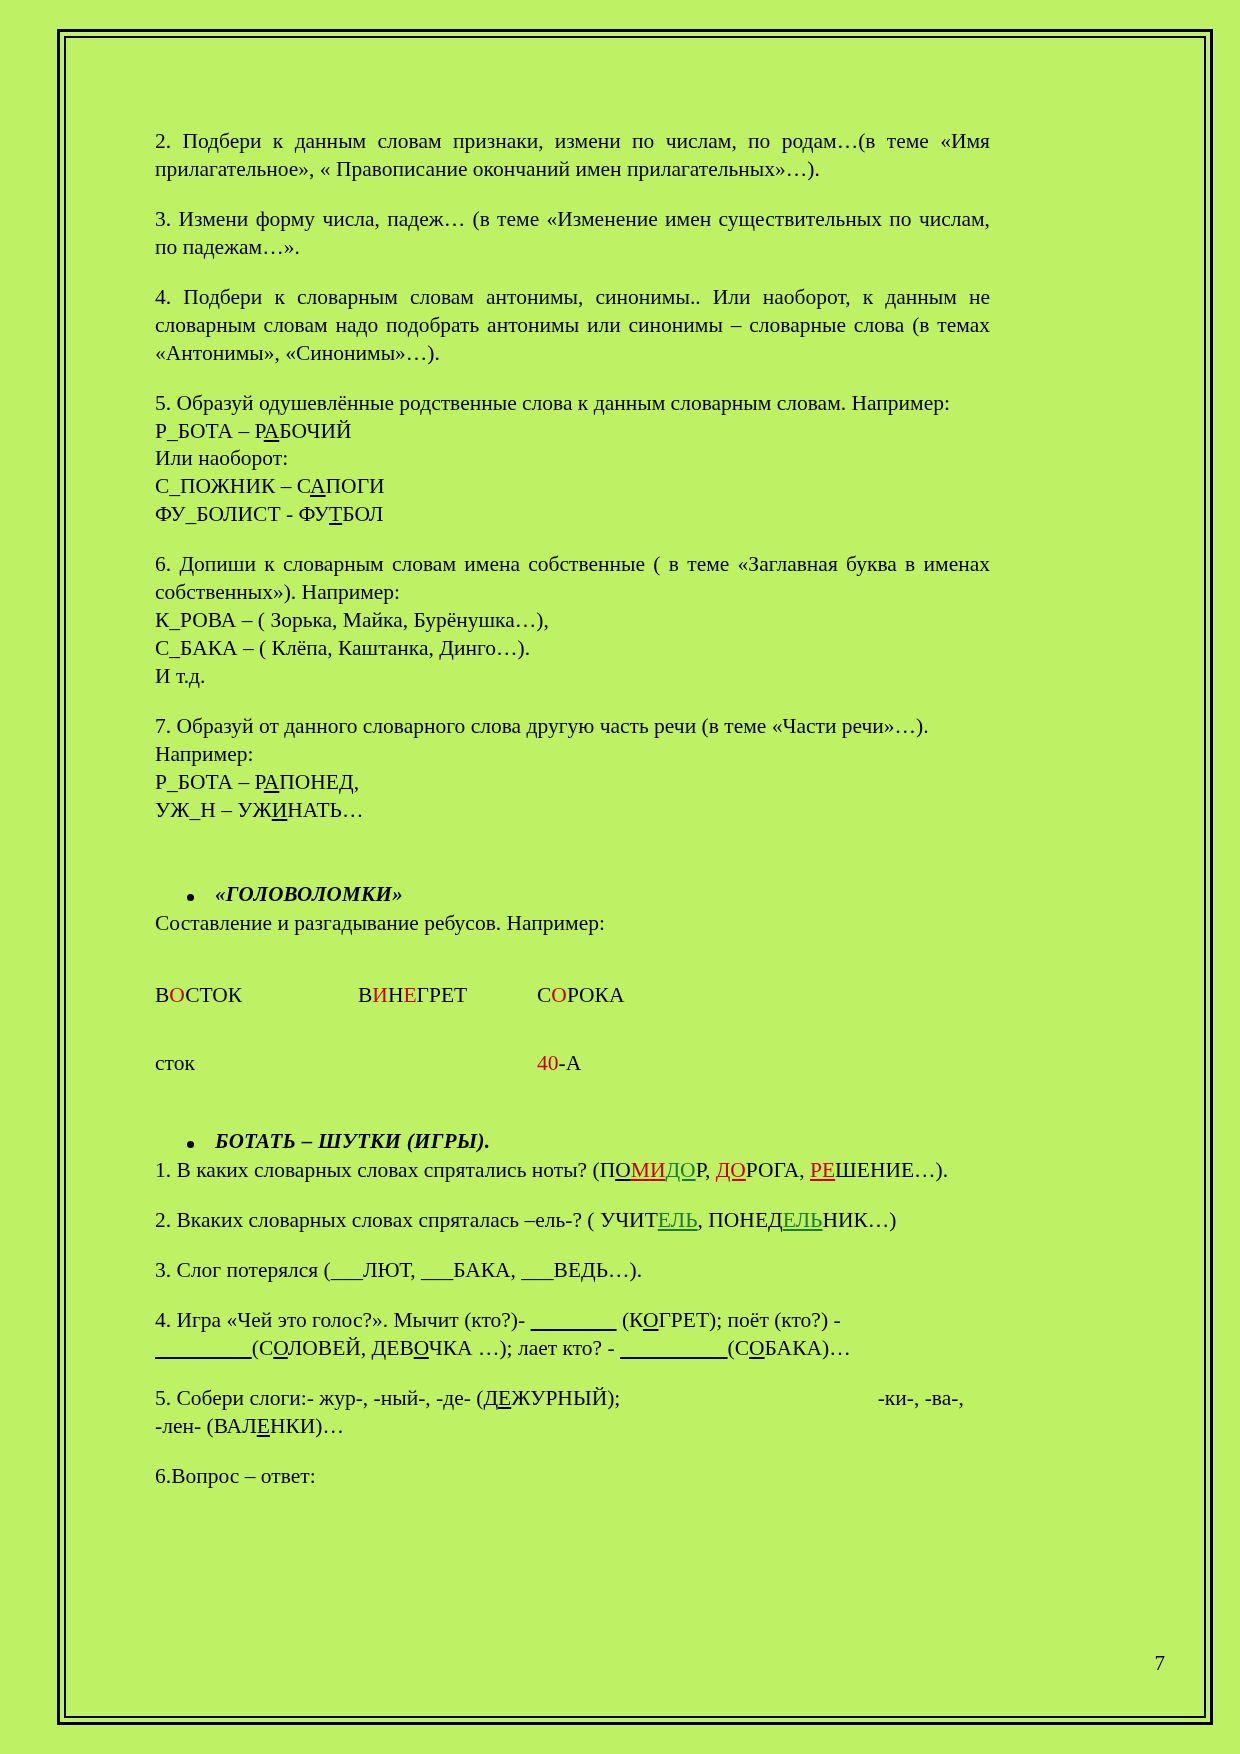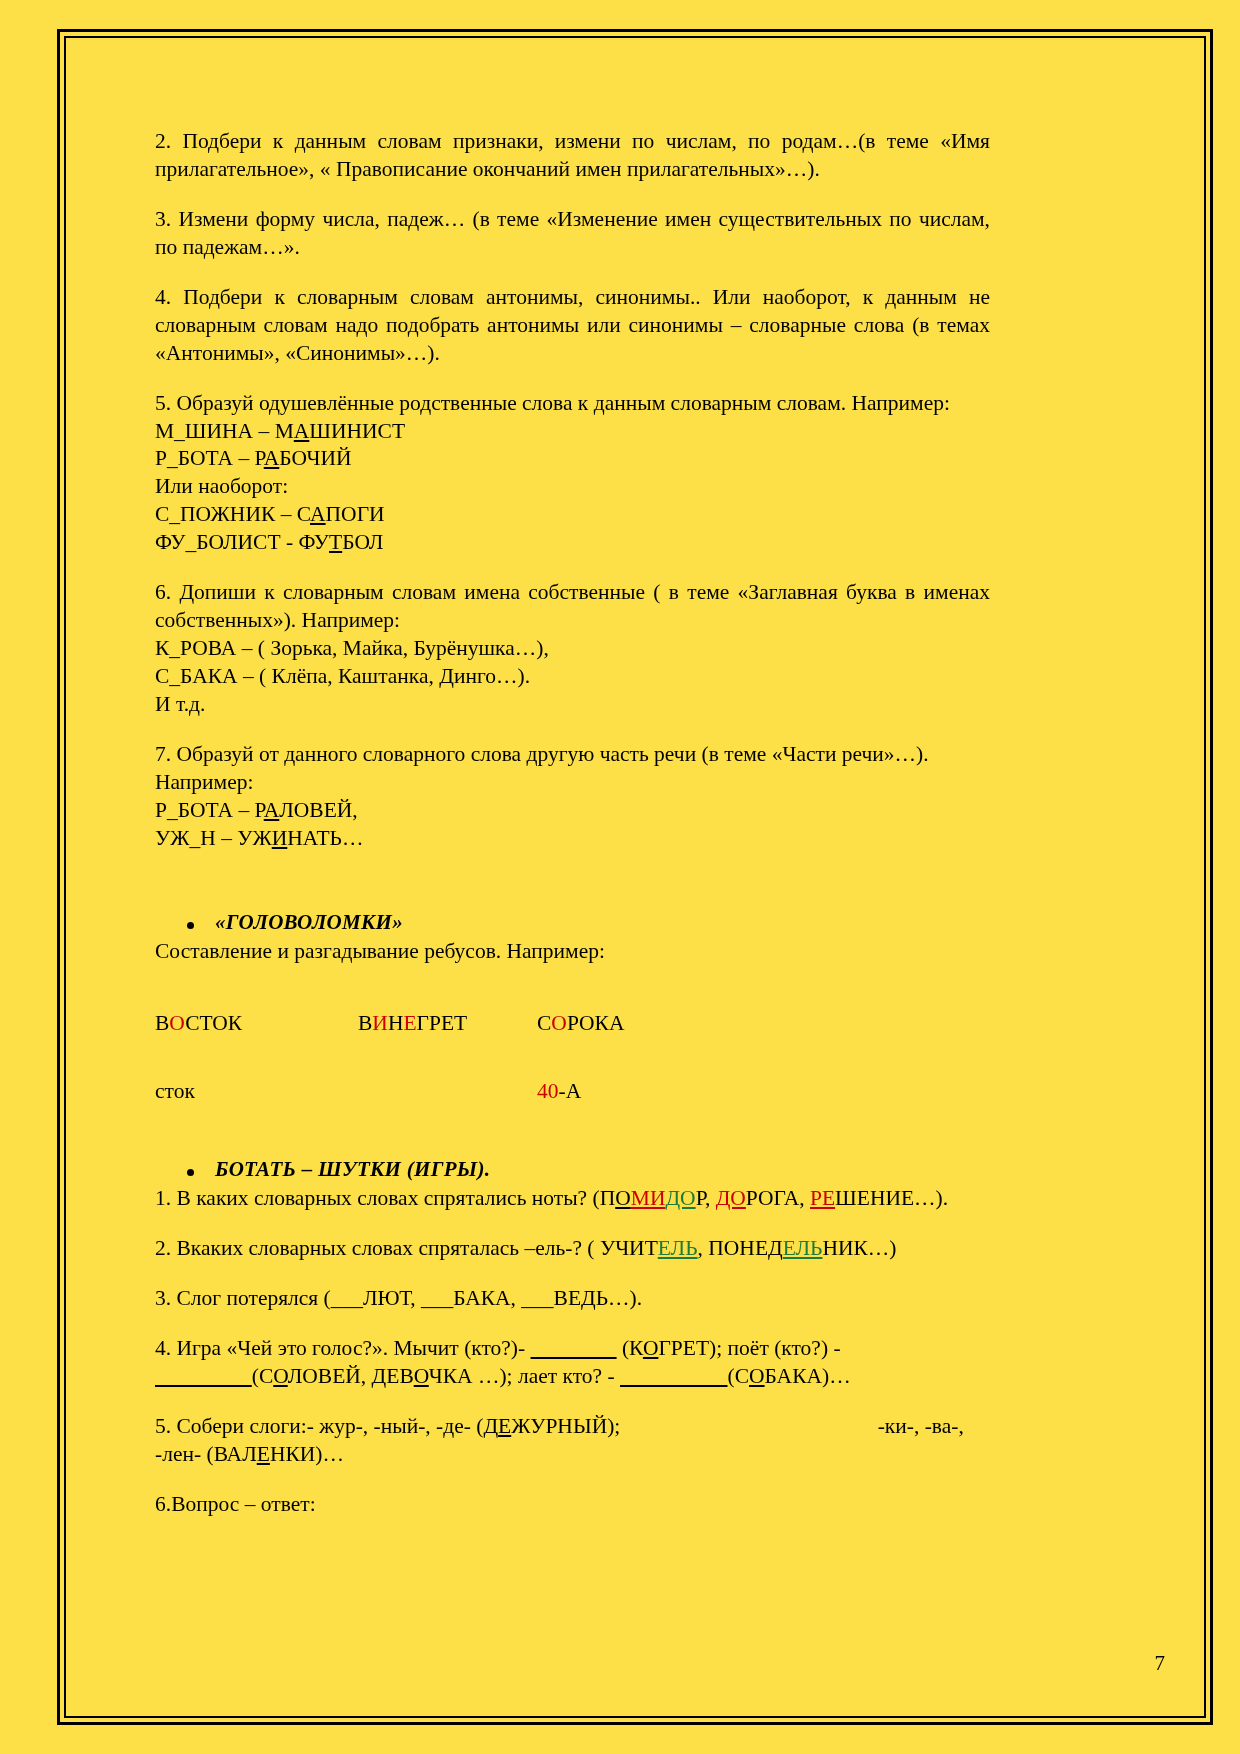--- a/index.html
+++ b/index.html
@@ -9,21 +9,21 @@
     background: #ffffff;
   }
   body {
     font-family: "Liberation Serif", "DejaVu Serif", serif;
     color: #000000;
   }
   .page {
     position: relative;
     width: 1240px;
     height: 1754px;
-    background: #fde047;
+    background: #bef264;
     box-sizing: border-box;
     overflow: hidden;
   }
   
   .page-border-outer {
     position: absolute;
     left: 57px;
     top: 29px;
     right: 27px;
     bottom: 29px;
@@ -131,38 +131,37 @@
   <div class="content">
 
     <p class="para">2. Подбери к данным словам признаки, измени по числам, по родам…(в теме «Имя прилагательное», « Правописание окончаний имен прилагательных»…).</p>
 
     <p class="para">3. Измени форму числа, падеж… (в теме «Изменение имен существительных по числам, по падежам…».</p>
 
     <p class="para">4. Подбери к словарным словам антонимы, синонимы.. Или наоборот, к данным не словарным словам надо подобрать антонимы или синонимы – словарные слова (в темах «Антонимы», «Синонимы»…).</p>
 
     <div class="block">
       <span class="line">5. Образуй одушевлённые родственные слова к данным словарным словам. Например:</span>
-      <span class="line"><span>М_ШИНА – М</span><span class="u">А</span><span>ШИНИСТ</span></span>
       <span class="line"><span>Р_БОТА – Р</span><span class="u">А</span><span>БОЧИЙ</span></span>
       <span class="line">Или наоборот:</span>
       <span class="line"><span>С_ПОЖНИК – С</span><span class="u">А</span><span>ПОГИ</span></span>
       <span class="line"><span>ФУ_БОЛИСТ - ФУ</span><span class="u">Т</span><span>БОЛ</span></span>
     </div>
 
     <div class="block">
       <p class="para tight" style="text-align:justify;">6. Допиши к словарным словам имена собственные ( в теме «Заглавная буква в именах собственных»). Например:</p>
       <span class="line">К_РОВА – ( Зорька, Майка, Бурёнушка…),</span>
       <span class="line">С_БАКА – ( Клёпа, Каштанка, Динго…).</span>
       <span class="line">И т.д.</span>
     </div>
 
     <div class="block">
       <span class="line">7. Образуй от данного словарного слова другую часть речи (в теме «Части речи»…).</span>
       <span class="line">Например:</span>
-      <span class="line"><span>Р_БОТА – Р</span><span class="u">А</span><span>ЛОВЕЙ,</span></span>
+      <span class="line"><span>Р_БОТА – Р</span><span class="u">А</span><span>ПОНЕД,</span></span>
       <span class="line"><span>УЖ_Н – УЖ</span><span class="u">И</span><span>НАТЬ…</span></span>
     </div>
 
     <div class="spacer-md"></div>
 
     <div class="bullet-head">
       <span class="dot"></span>
       <span>«ГОЛОВОЛОМКИ»</span>
     </div>
     <span class="line">Составление и разгадывание ребусов. Например:</span>

